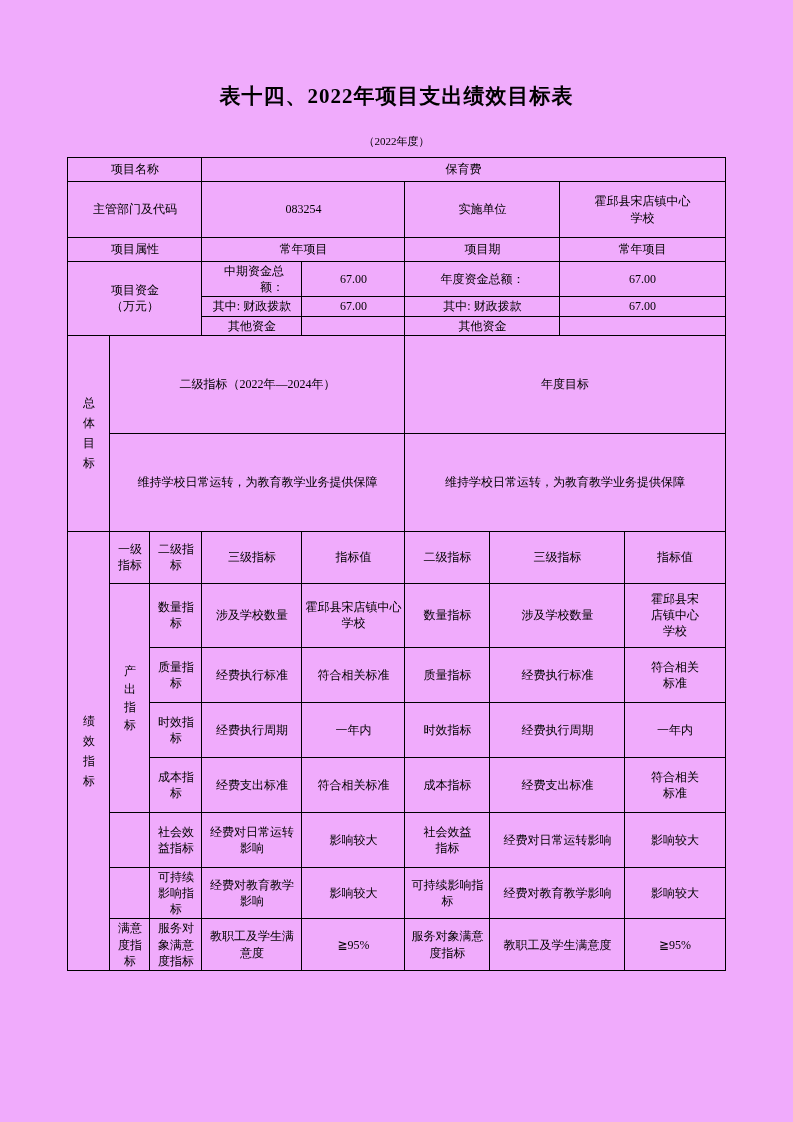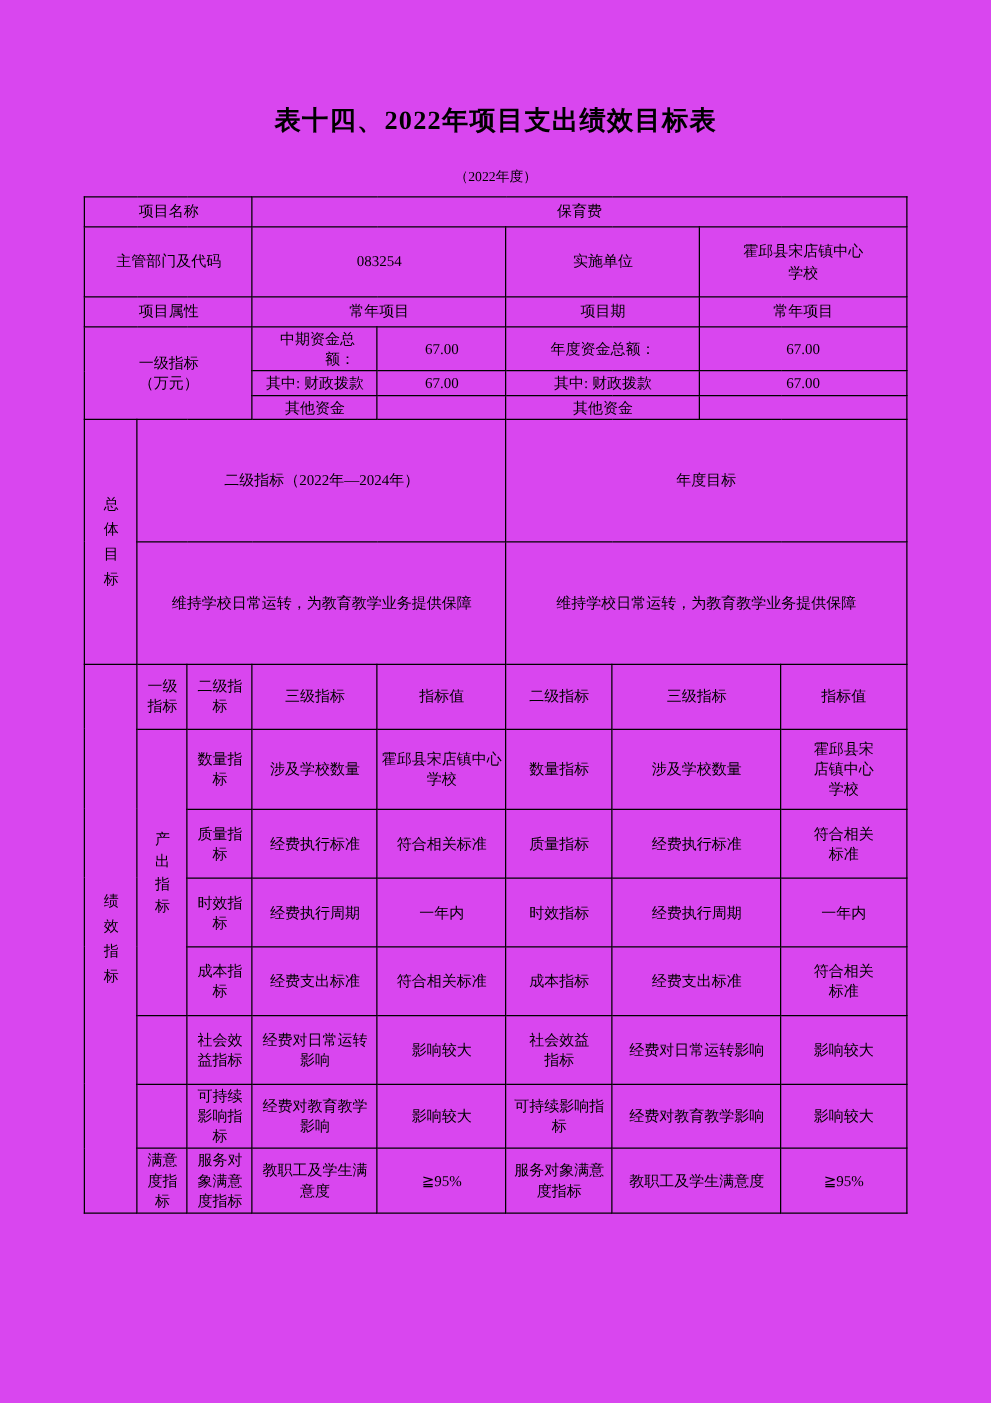--- a/index.html
+++ b/index.html
@@ -3,21 +3,21 @@
 <meta charset="utf-8">
 <style>
   * { box-sizing: border-box; }
   html, body { margin: 0; padding: 0; }
   body {
     width: 793px; height: 1122px;
     background: #ffffff; color: #000000;
     font-family: "Liberation Serif", "DejaVu Serif", serif;
     font-size: 12px;
   }
-  .page { width: 793px; height: 1122px; padding-top: 82px; overflow: hidden; background: #d946ef; }
+  .page { width: 793px; height: 1122px; padding-top: 82px; overflow: hidden; background: #f0abfc; }
   .doc-title {
     margin: 0; text-align: center;
     font-size: 21px; font-weight: 700; letter-spacing: 1px;
     font-family: "Liberation Serif", "DejaVu Serif", serif;
   }
   .doc-subtitle { text-align: center; font-size: 11px; margin: 24px 0 8px 0; }
   table.grid {
     border-collapse: collapse; table-layout: fixed;
     width: 657px; margin: 0 auto;
     font-size: 12px;
@@ -71,21 +71,21 @@
     </tr>
 
     <tr style="height:24px">
       <td colspan="3">项目属性</td>
       <td colspan="2">常年项目</td>
       <td colspan="2">项目期</td>
       <td colspan="2">常年项目</td>
     </tr>
 
     <tr style="height:30px">
-      <td colspan="3" rowspan="3"><span class="w52" style="text-align:center">一级指标（万元）</span></td>
+      <td colspan="3" rowspan="3"><span class="w52" style="text-align:center">项目资金（万元）</span></td>
       <td class="tl"><span class="w64">中期资金总额：</span></td>
       <td class="num">67.00</td>
       <td colspan="2" class="tl">年度资金总额：</td>
       <td colspan="2" class="num">67.00</td>
     </tr>
 
     <tr style="height:18px">
       <td class="tl">其中: 财政拨款</td>
       <td class="num">67.00</td>
       <td colspan="2">其中: 财政拨款</td>

